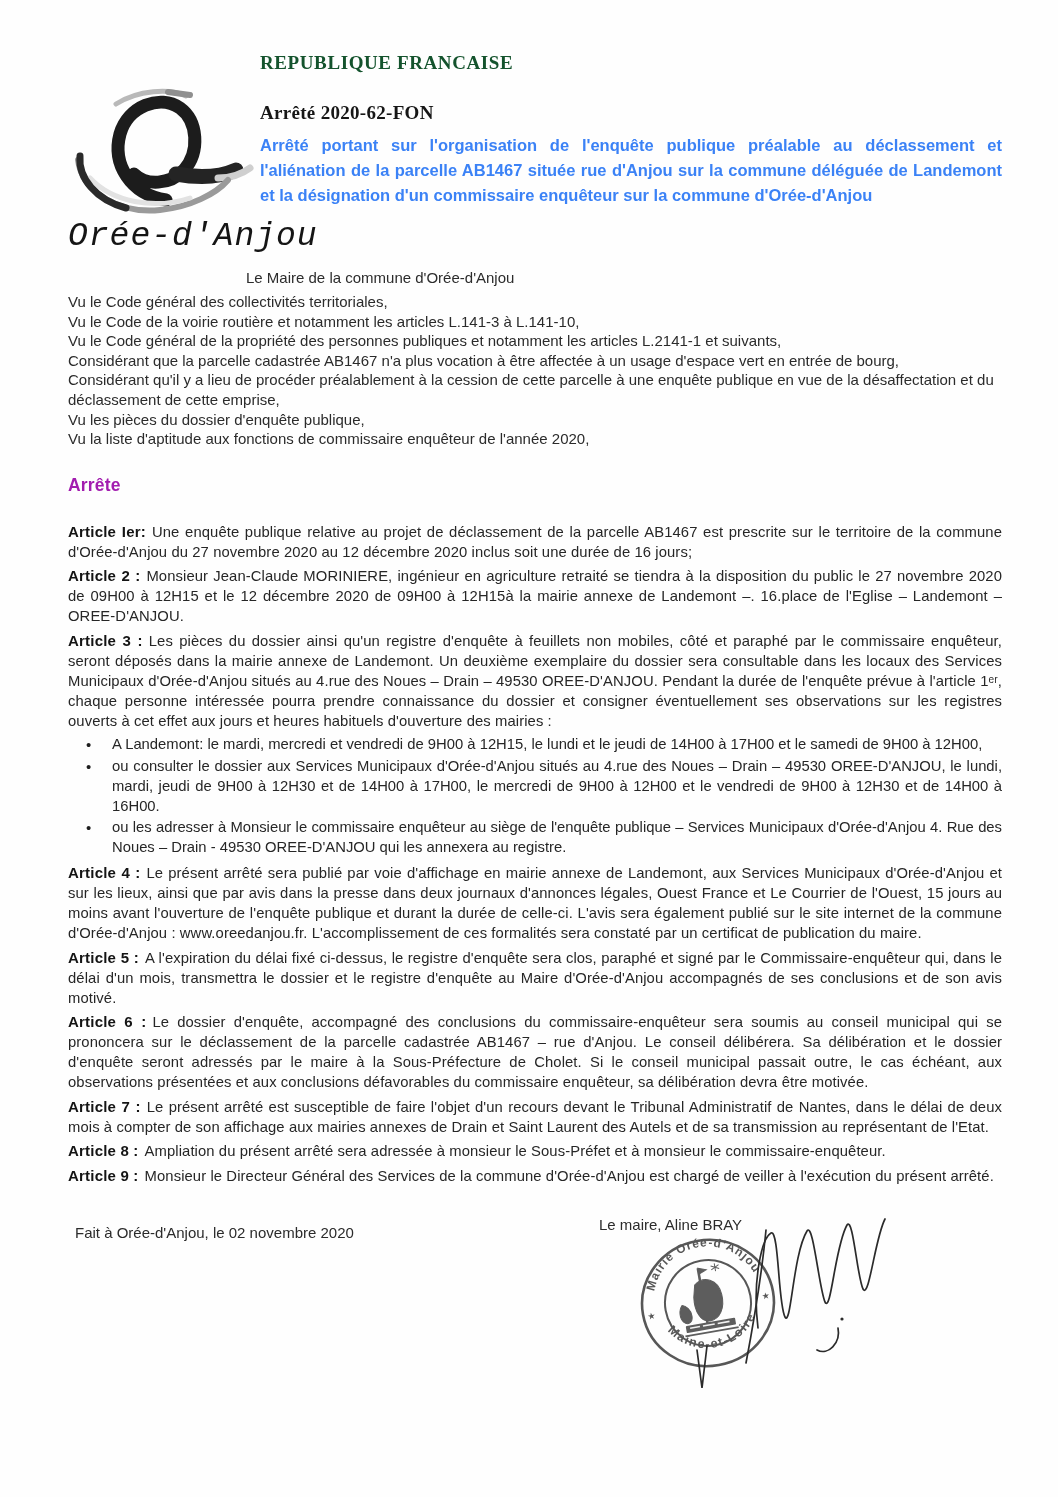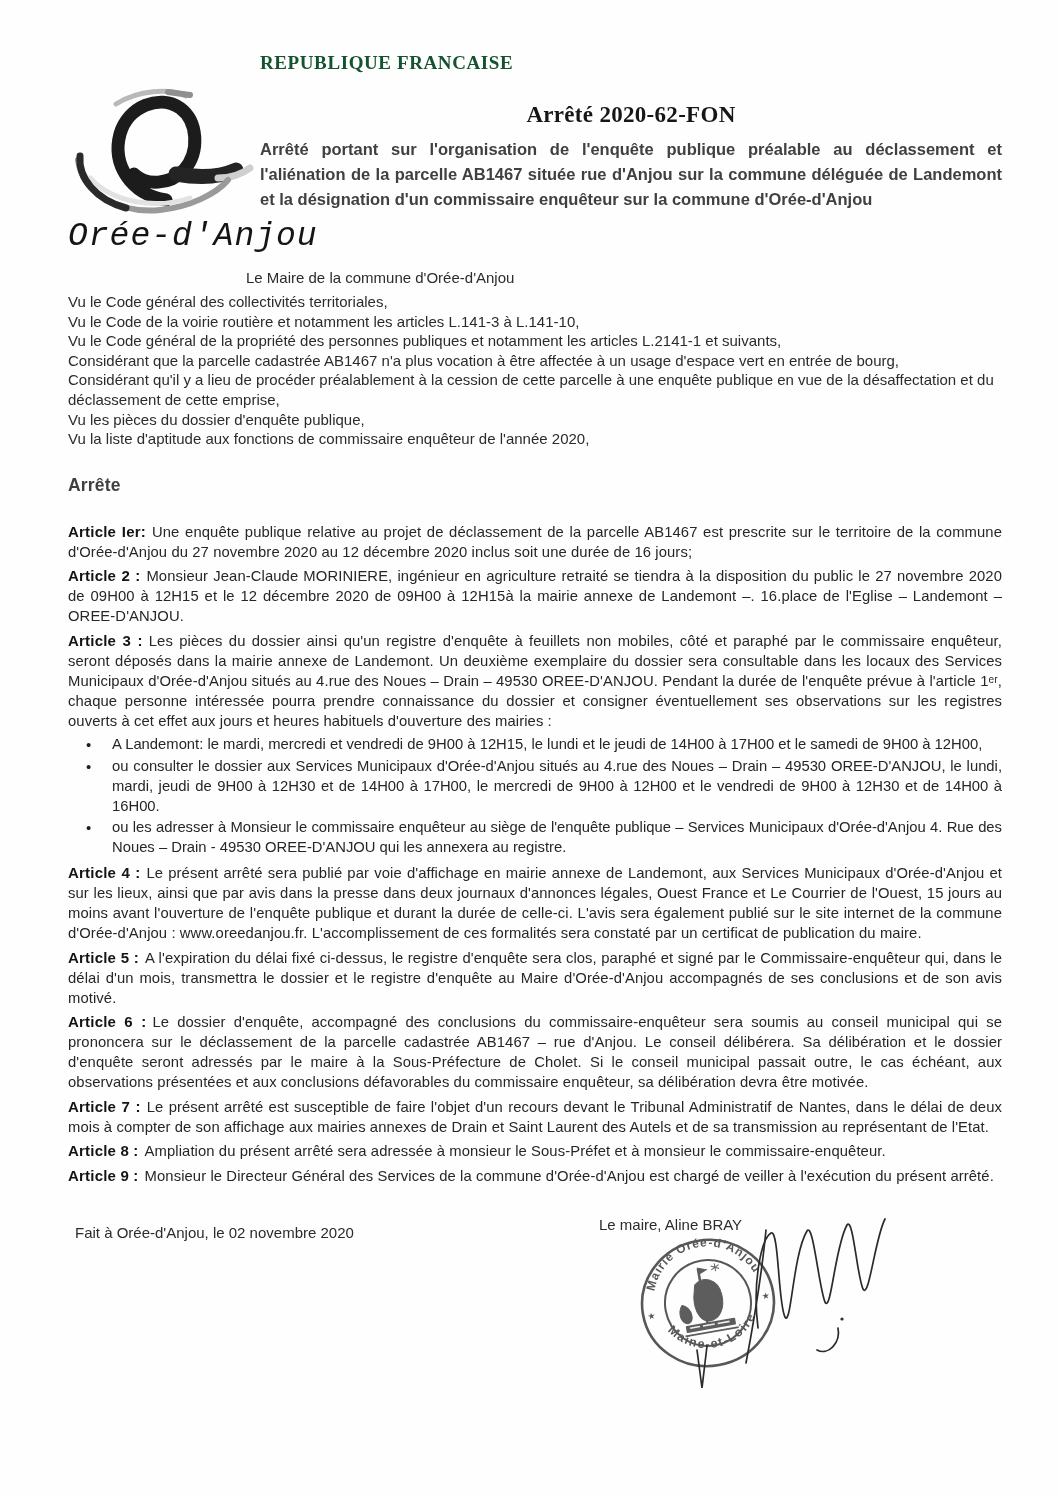--- a/index.html
+++ b/index.html
@@ -29,34 +29,34 @@
   }
   .right-col{flex:1;min-width:0;}
   .republique{
     font-family:Liberation Serif, serif;
     font-weight:bold;font-size:19px;color:#14532d;
     text-align:left;letter-spacing:.6px;
     margin-bottom:28px;
   }
   .arrete-num{
     font-family:"Liberation Serif", serif;
-    font-weight:bold;font-size:23px;color:#161616;
-    text-align:center;margin-bottom:9px;letter-spacing:.3px;
+    font-weight:bold;font-size:19px;color:#161616;
+    margin-bottom:9px;letter-spacing:.3px;
   }
   .subject{
-    font-weight:bold;font-size:16.5px;line-height:25px;color:#404040;
+    font-weight:bold;font-size:16.5px;line-height:25px;color:#3b82f6;
     text-align:justify;margin:0;
   }
   
   .maire-line{margin:14px 0 6px 178px;font-size:15px;color:#2c2c2c;}
   .preamble{font-size:15px;line-height:19.6px;color:#2b2b2b;}
   .preamble div{margin:0;}
   
   .decree-heading{
-    font-weight:bold;font-size:17.5px;color:#404040;
+    font-weight:bold;font-size:17.5px;color:#a21caf;
     margin:26px 0 26px 0;letter-spacing:.2px;
   }
   .article{
     font-size:14.8px;line-height:20px;text-align:justify;
     margin:0 0 4.5px 0;color:#262626;letter-spacing:.1px;
   }
   .alabel{
     font-weight:bold;font-size:15px;color:#141414;
     padding-right:6px;letter-spacing:.2px;
   }

